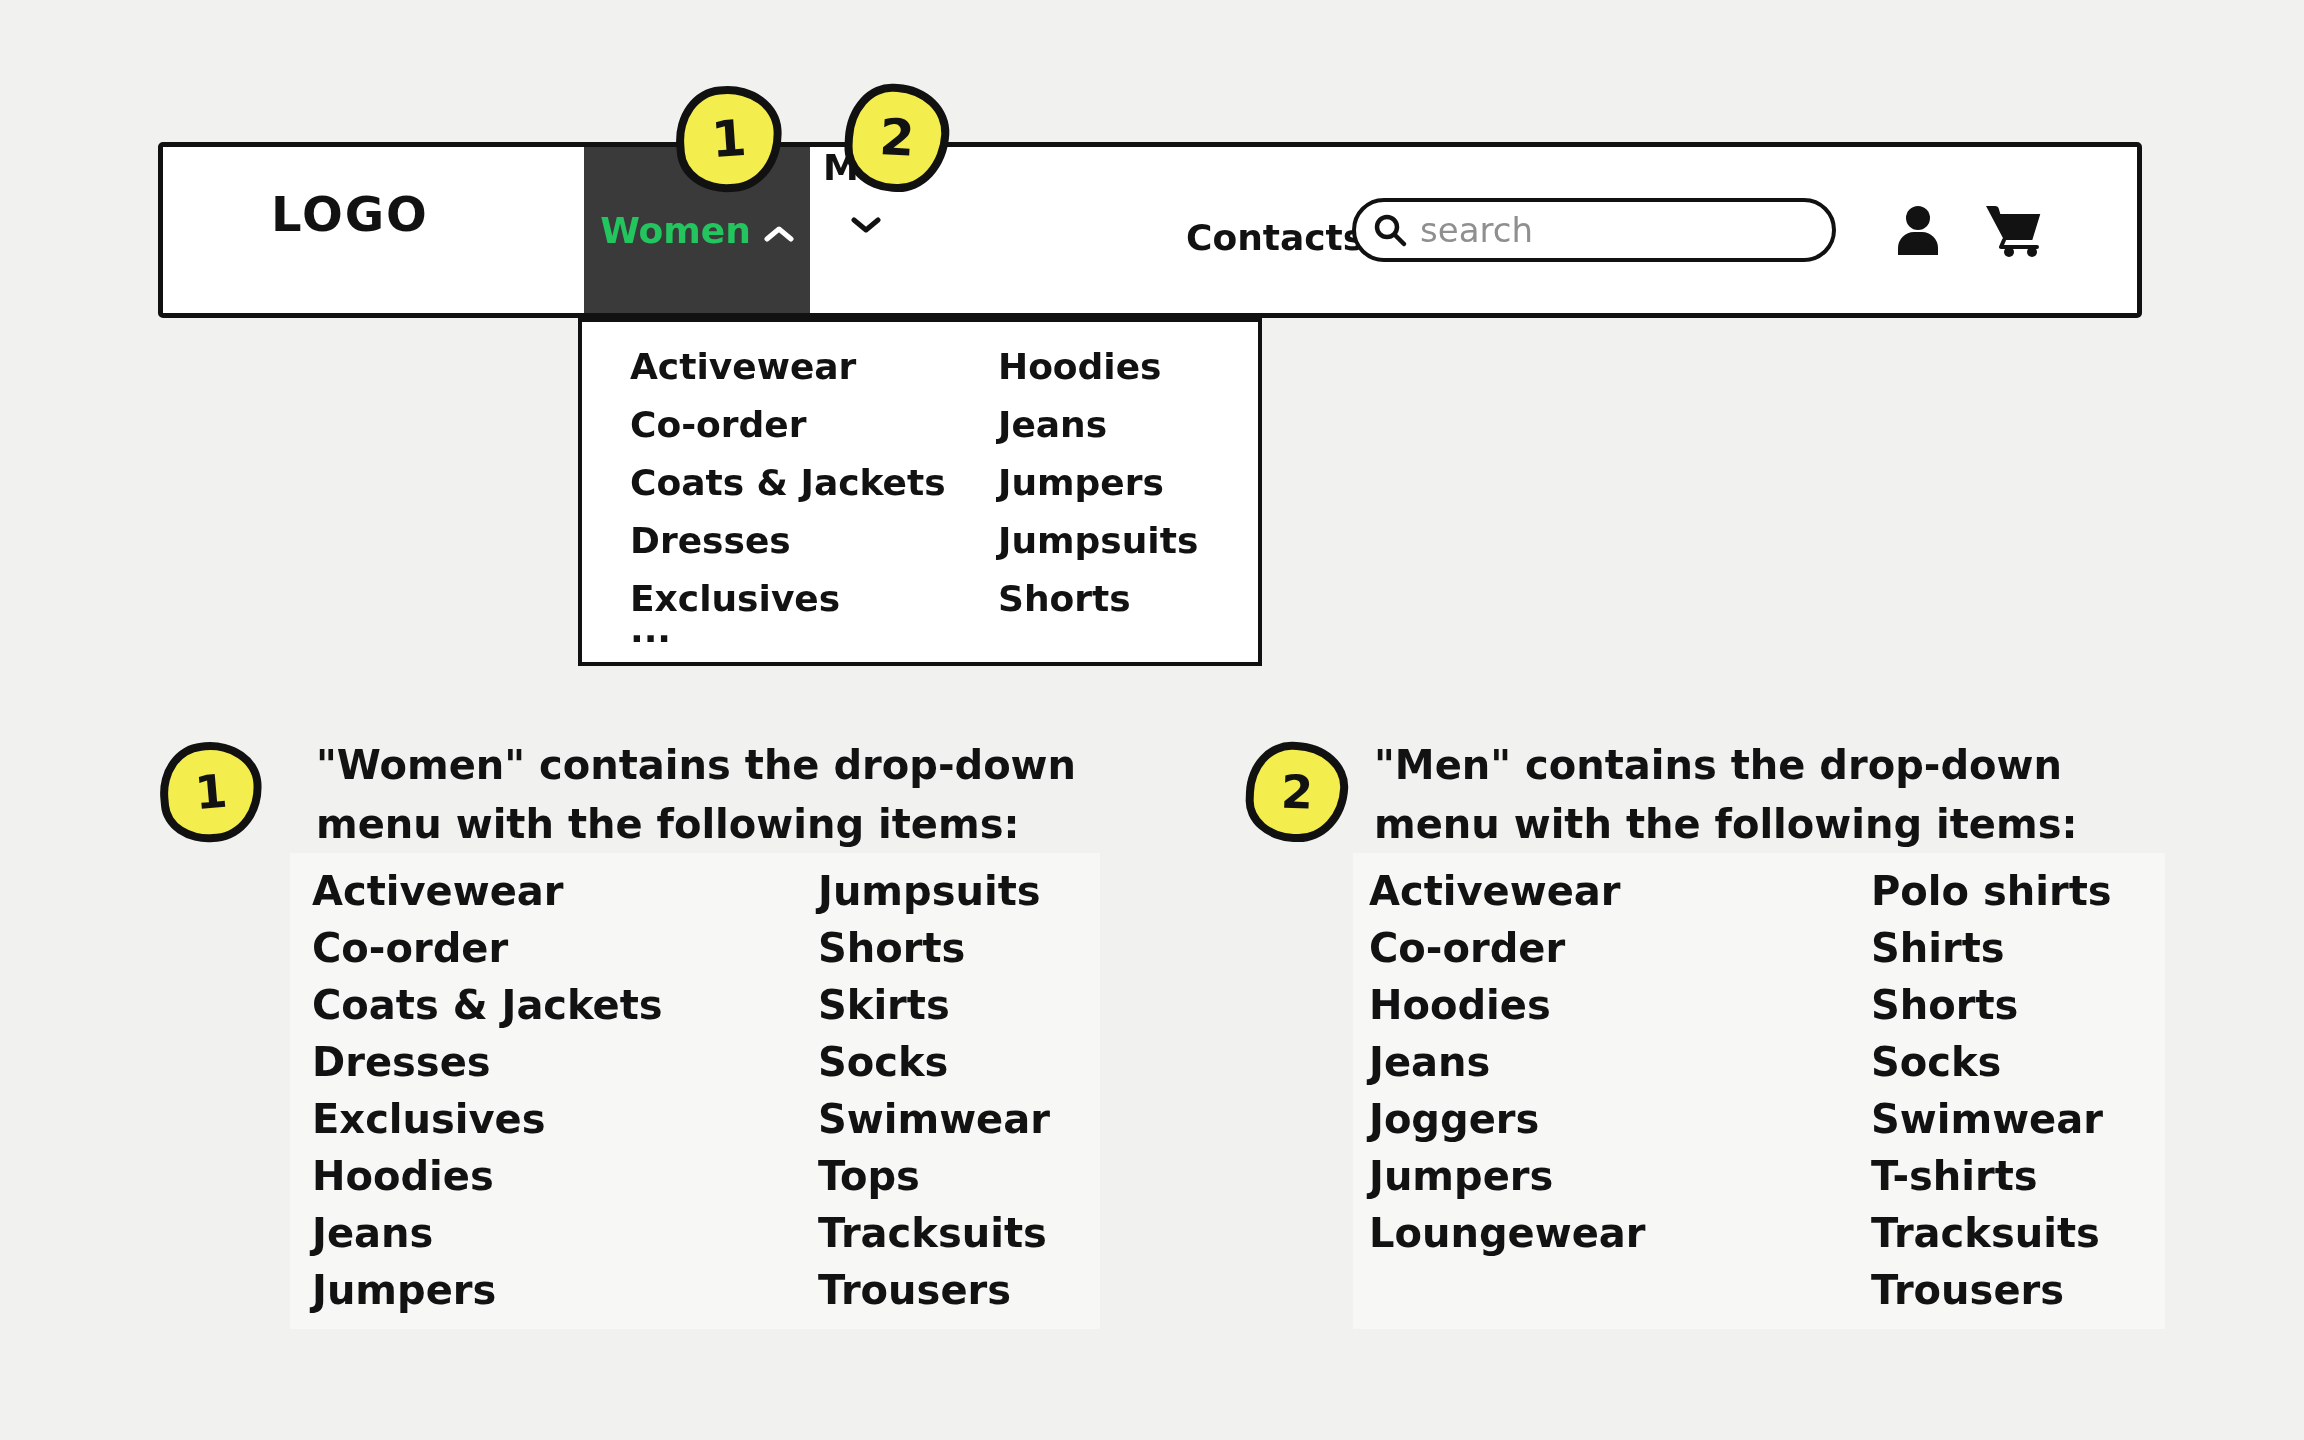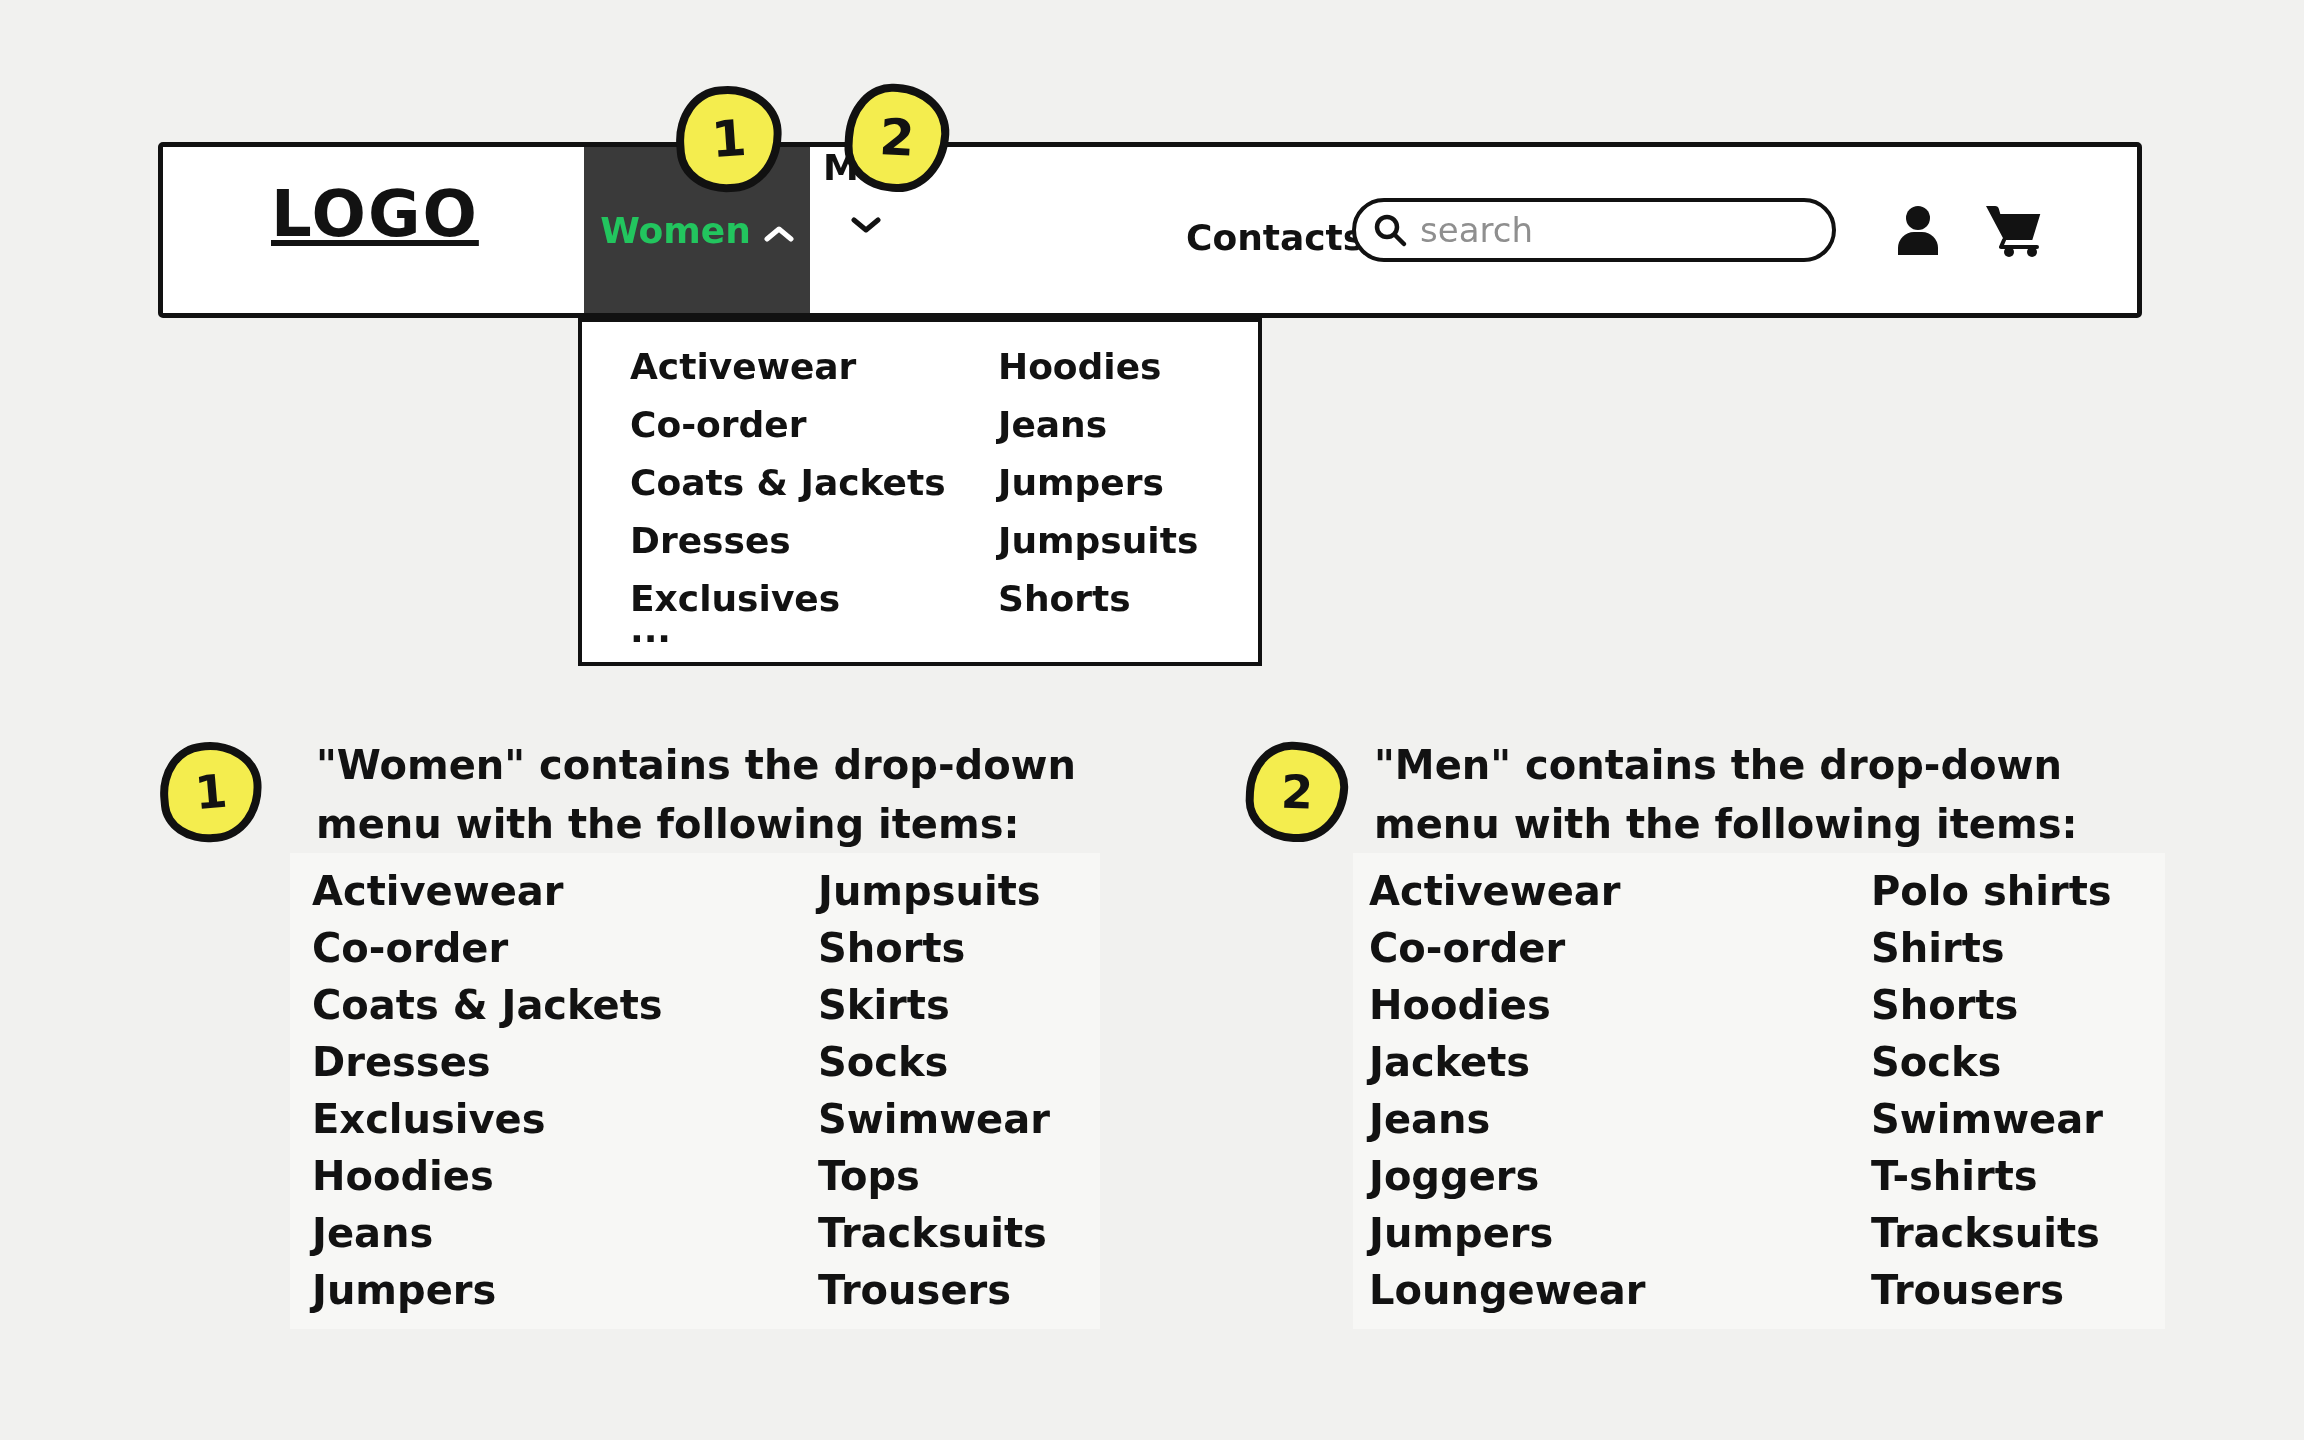--- a/index.html
+++ b/index.html
@@ -10,21 +10,21 @@
   }
   .abs{position:absolute;}
 
   
   .navbar{
     left:158px;top:142px;width:1984px;height:176px;background:#ffffff;
     border:5px solid #111111;border-radius:5px;box-sizing:border-box;
   }
   .logo{
     left:108px;top:0;height:134px;display:flex;align-items:center;
-    font-size:64px;font-weight:800;letter-spacing:2px;text-decoration:underline;
+    font-size:48px;font-weight:800;letter-spacing:2px;
   }
   .nav-item{
     top:0;height:166px;display:flex;align-items:center;gap:13px;
     font-size:36px;font-weight:700;cursor:pointer;
   }
   .women-cell{
     left:421px;width:226px;justify-content:center;
     background:#3a3a3a;color:#22c55e;
   }
   .men-item{left:660px;flex-direction:column;}
@@ -203,21 +203,20 @@
   </div>
   <div class="abs heading heading-2">
     <div>"Men" contains the drop-down</div>
     <div>menu with the following items:</div>
   </div>
   <div class="abs list-card card-2">
     <div class="abs list-col col-a">
       <div class="list-item">Activewear</div>
       <div class="list-item">Co-order</div>
       <div class="list-item">Hoodies</div>
-      <div class="list-item">Jackets</div>
       <div class="list-item">Jeans</div>
       <div class="list-item">Joggers</div>
       <div class="list-item">Jumpers</div>
       <div class="list-item">Loungewear</div>
     </div>
     <div class="abs list-col col-b">
       <div class="list-item">Polo shirts</div>
       <div class="list-item">Shirts</div>
       <div class="list-item">Shorts</div>
       <div class="list-item">Socks</div>

